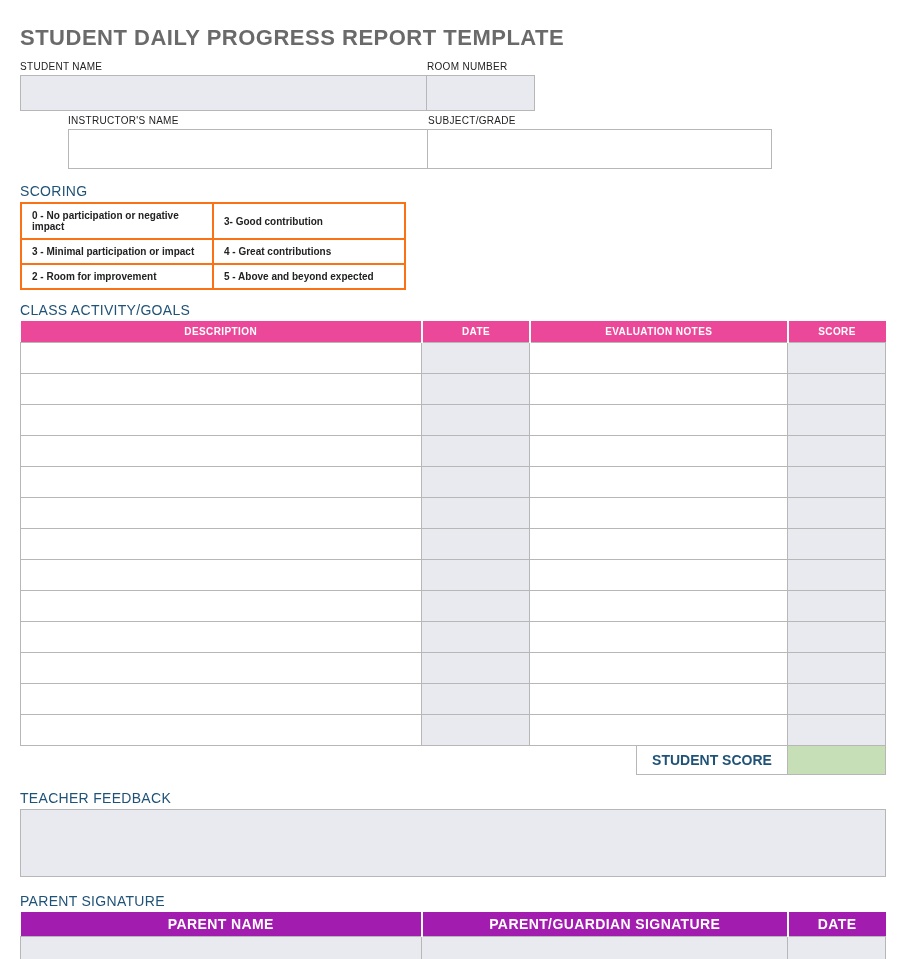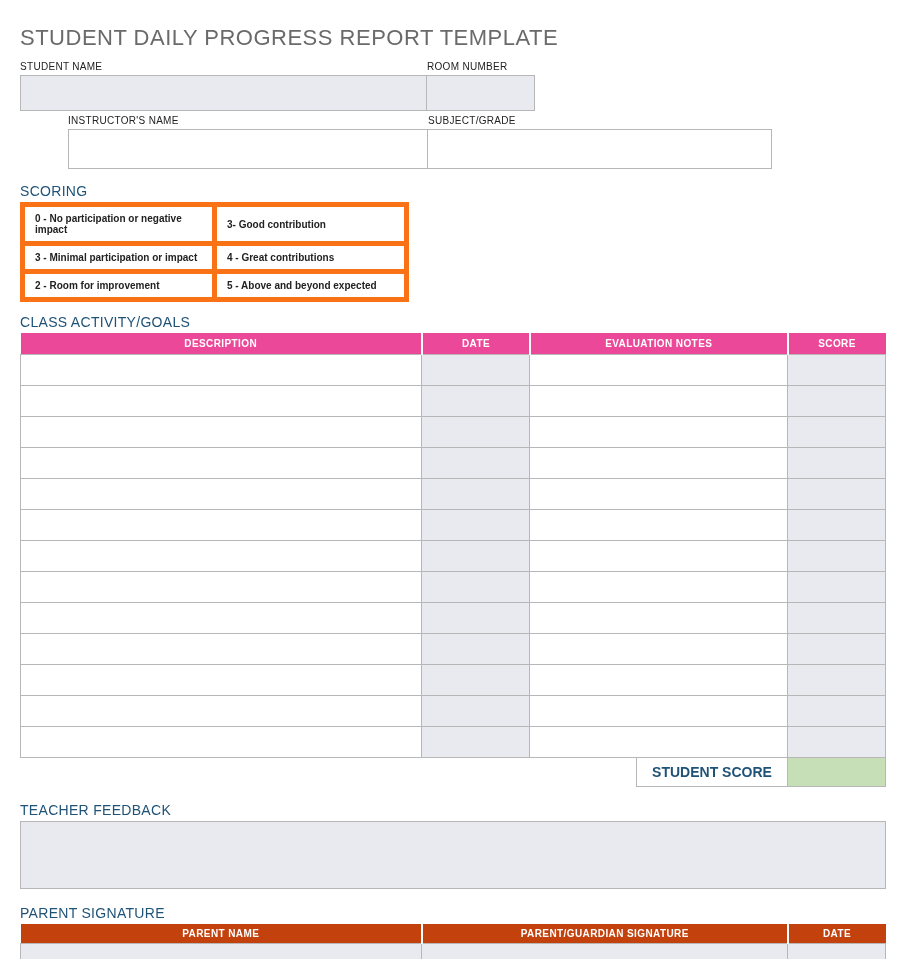--- a/index.html
+++ b/index.html
@@ -9,21 +9,21 @@
     }
     body {
       font-family: Arial, Helvetica, sans-serif;
       background: #fff;
       padding: 25px 20px;
       width: 912px;
     }
     .page-title {
       color: #6a6a6a;
       font-size: 22px;
-      font-weight: normal;
+      font-weight: bold;
       letter-spacing: 0.5px;
       margin-bottom: 10px;
     }
     .row1 {
       display: flex;
       gap: 0;
       margin-bottom: 0;
     }
     .field-group {
       display: flex;
@@ -61,21 +61,21 @@
       color: #1f5277;
       font-size: 14px;
       letter-spacing: 0.3px;
       margin-bottom: 3px;
     }
     .scoring-table {
       border-collapse: collapse;
       margin-bottom: 12px;
     }
     .scoring-table td {
-      border: 5px solid #f97316;
+      border: 2px solid #f97316;
       font-size: 10px;
       font-weight: bold;
       padding: 6px 10px;
       color: #222;
     }
     .scoring-table .c1 { width: 192px; }
     .scoring-table .c2 { width: 192px; }
     .activity-table {
       border-collapse: collapse;
       width: 866px;
@@ -131,23 +131,23 @@
       height: 68px;
       background: #e8eaef;
       border: 1px solid #b7b7b7;
       margin-bottom: 16px;
     }
     .parent-table {
       border-collapse: collapse;
       width: 866px;
     }
     .parent-table th {
-      background: #c2410c;
+      background: #a21caf;
       color: #fff;
-      font-size: 10px;
+      font-size: 14px;
       font-weight: bold;
       letter-spacing: 0.4px;
       padding: 4px 4px;
       border-right: 2px solid #fff;
       text-align: center;
     }
     .parent-table th:last-child { border-right: none; }
     .parent-table .p-name { width: 402px; }
     .parent-table .p-sig { width: 366px; }
     .parent-table .p-date { width: 98px; }

